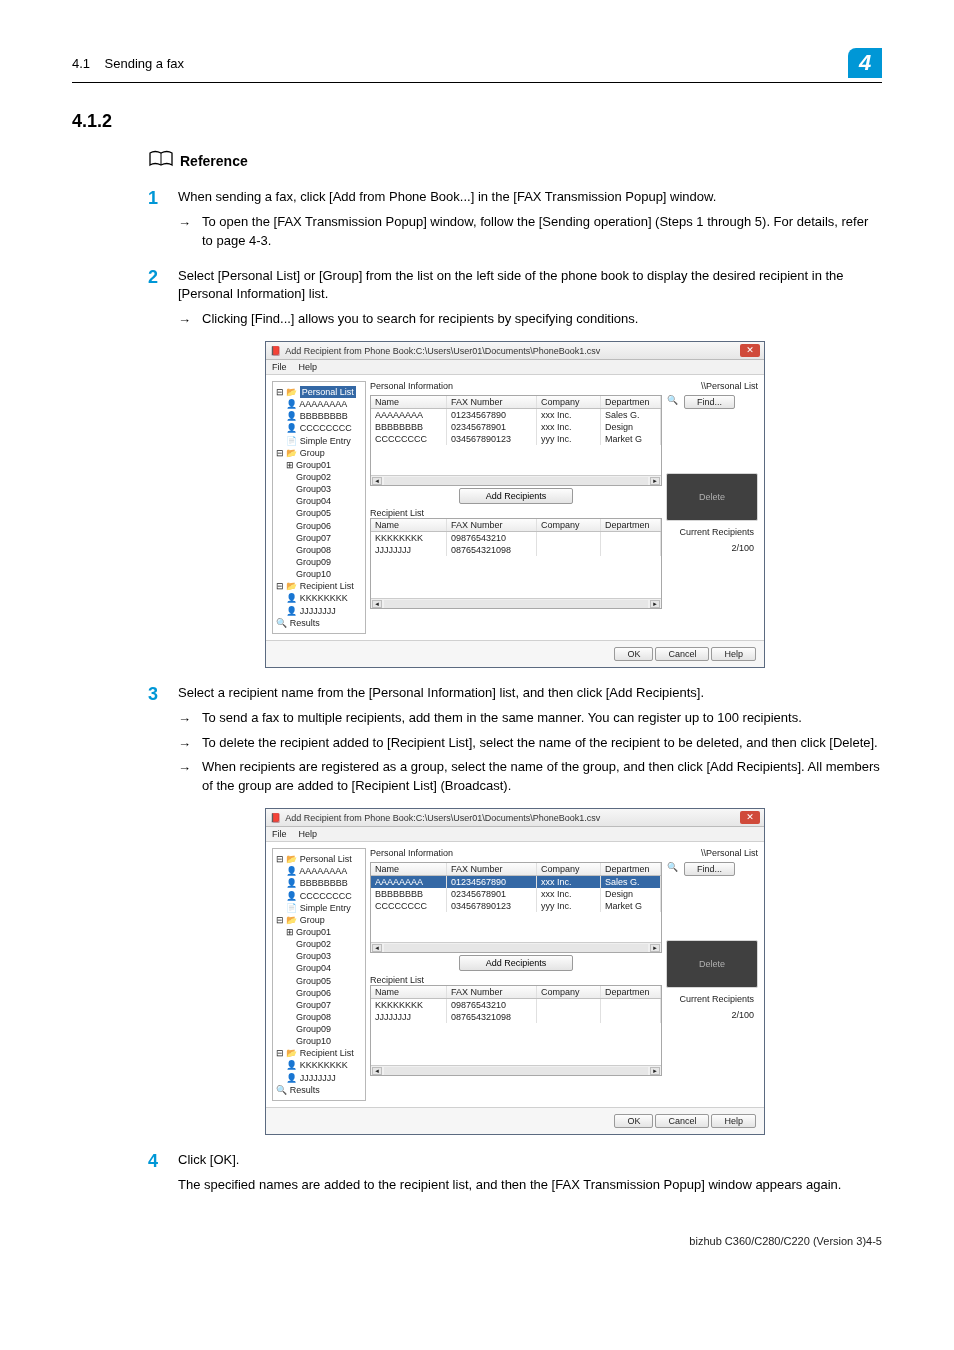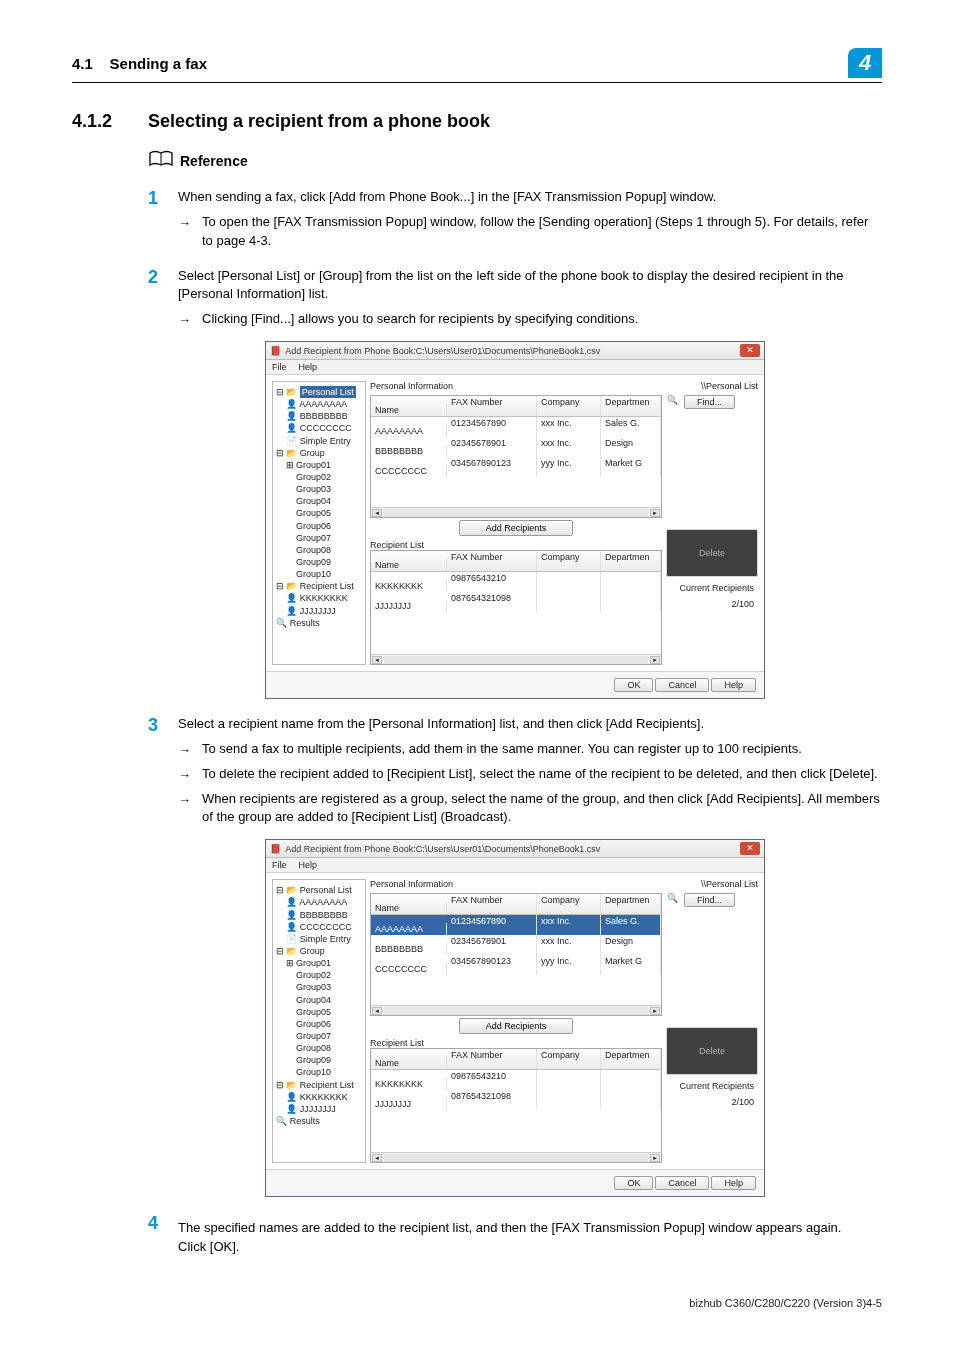--- a/index.html
+++ b/index.html
@@ -15,22 +15,22 @@
       padding: 48px 72px 40px 72px;
       position: relative;
     }
     .header-row {
       display: flex;
       justify-content: space-between;
       align-items: center;
       padding-bottom: 4px;
     }
     .header-left {
-      font-size: 15px;
-      font-weight: bold;
+      font-size: 13px;
+      font-weight: normal;
     }
     .header-num {
       display: inline-block;
       background: #0097d6;
       color: #fff;
       width: 34px;
       height: 30px;
       text-align: center;
       line-height: 30px;
       font-size: 22px;
@@ -213,21 +213,21 @@
       background: linear-gradient(#fdfdfd,#ececec);
       border-bottom: 1px solid #c0c0c0;
     }
     .th, .td {
       padding: 1px 4px;
       border-right: 1px solid #e0e0e0;
       overflow: hidden;
       white-space: nowrap;
     }
     .table-row { display: flex; }
-    .col-name { width: 76px; margin-top: 8px; }
+    .col-name { width: 76px; }
     .col-fax { width: 90px; }
     .col-comp { width: 64px; }
     .col-dept { width: 60px; }
     .row-sel { background: #3468a5; color: #fff; }
     .scrollbar {
       height: 10px;
       background: #f0f0f0;
       border-top: 1px solid #ccc;
       display: flex;
       justify-content: space-between;
@@ -303,21 +303,20 @@
   <div class="header-row">
     <div class="header-left">
       <span>4.1</span>&nbsp;&nbsp;&nbsp;&nbsp;<span>Sending a fax</span>
     </div>
     <span class="header-num">4</span>
   </div>
   <div class="header-underline"></div>
 
   <div class="section-row">
     <div class="section-num">4.1.2</div>
-    <div class="section-title">Selecting a recipient from a phone book</div>
   </div>
 
   <div class="indent-block">
 
     <div class="ref-row">
       <span>
         <svg width="26" height="18" viewBox="0 0 26 18">
             <path d="M2 3 Q7 0 13 3 Q19 0 24 3 L24 15 Q19 12 13 15 Q7 12 2 15 Z" fill="none" stroke="#000" stroke-width="1.3"></path>
             <path d="M13 3 L13 15" stroke="#000" stroke-width="1"></path>
           </svg>
@@ -624,22 +623,22 @@
           <button class="std-btn">OK</button>
           <button class="std-btn">Cancel</button>
           <button class="std-btn">Help</button>
         </div>
       </div>
     </div>
 
     <div class="step-row">
       <div class="step-num">4</div>
       <div class="step-body">
+        <div>Click [OK].</div>
         <div style="margin-top:6px;">The specified names are added to the recipient list, and then the [FAX Transmission Popup] window appears again.</div>
-        <div>Click [OK].</div>
       </div>
     </div>
 
   </div>
 
   <div class="footer-row">
     <span>bizhub C360/C280/C220 (Version 3)</span>
     <span>4-5</span>
   </div>
 

